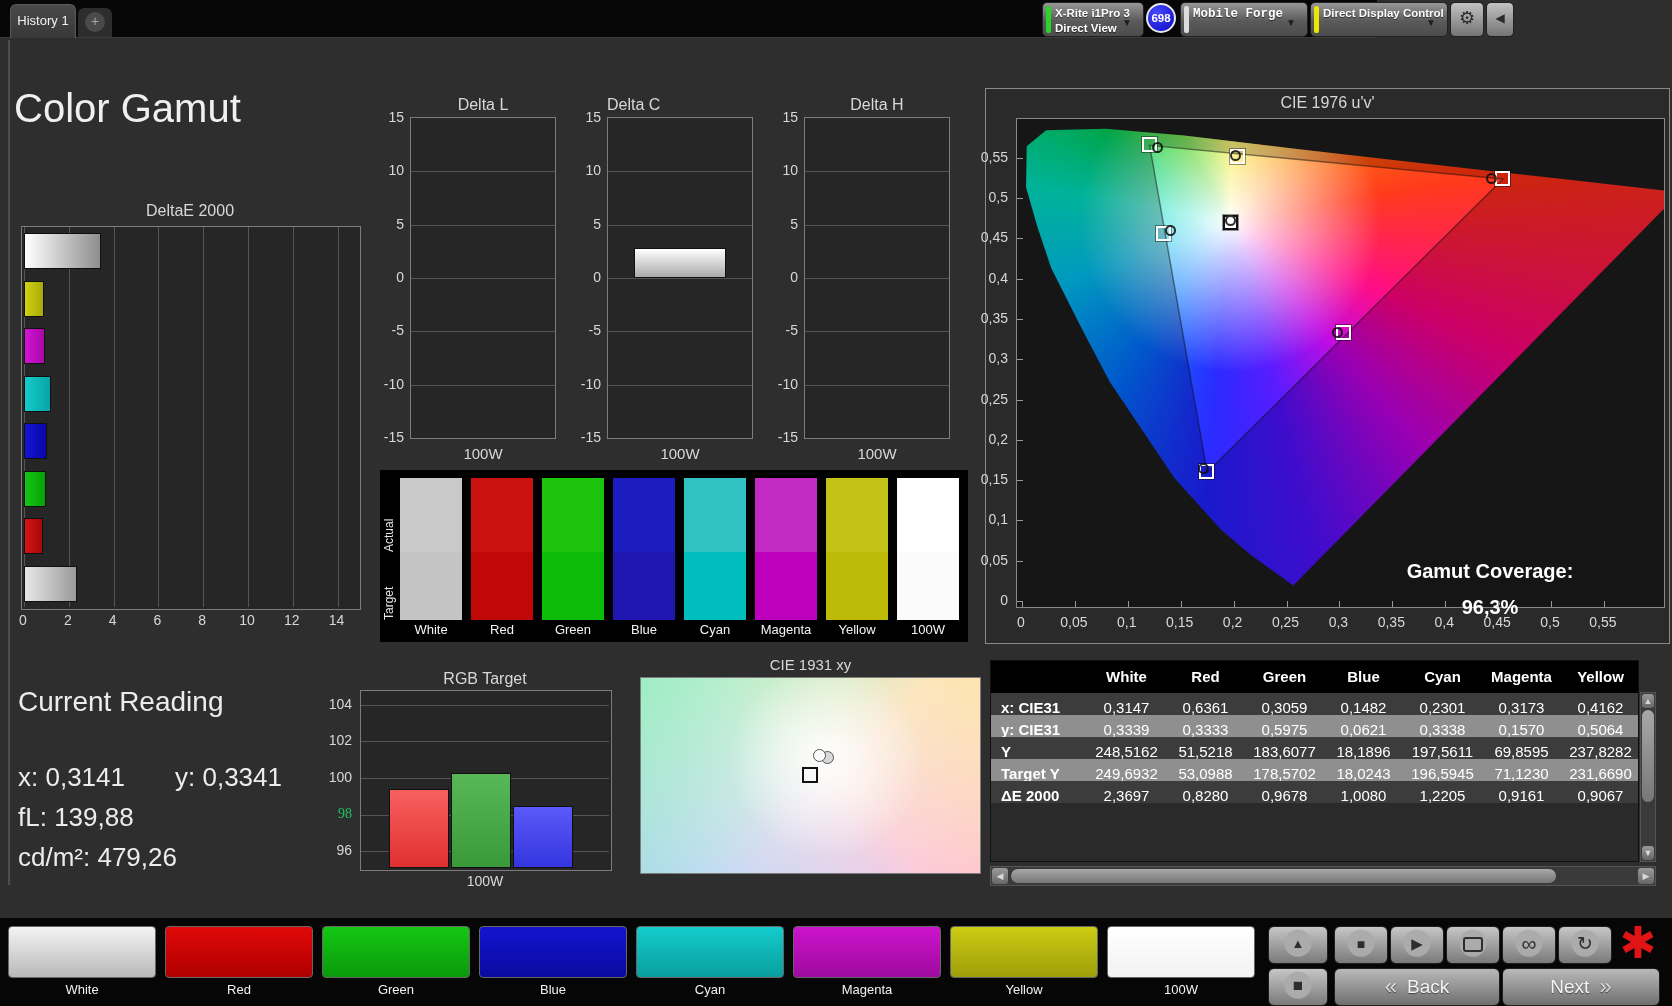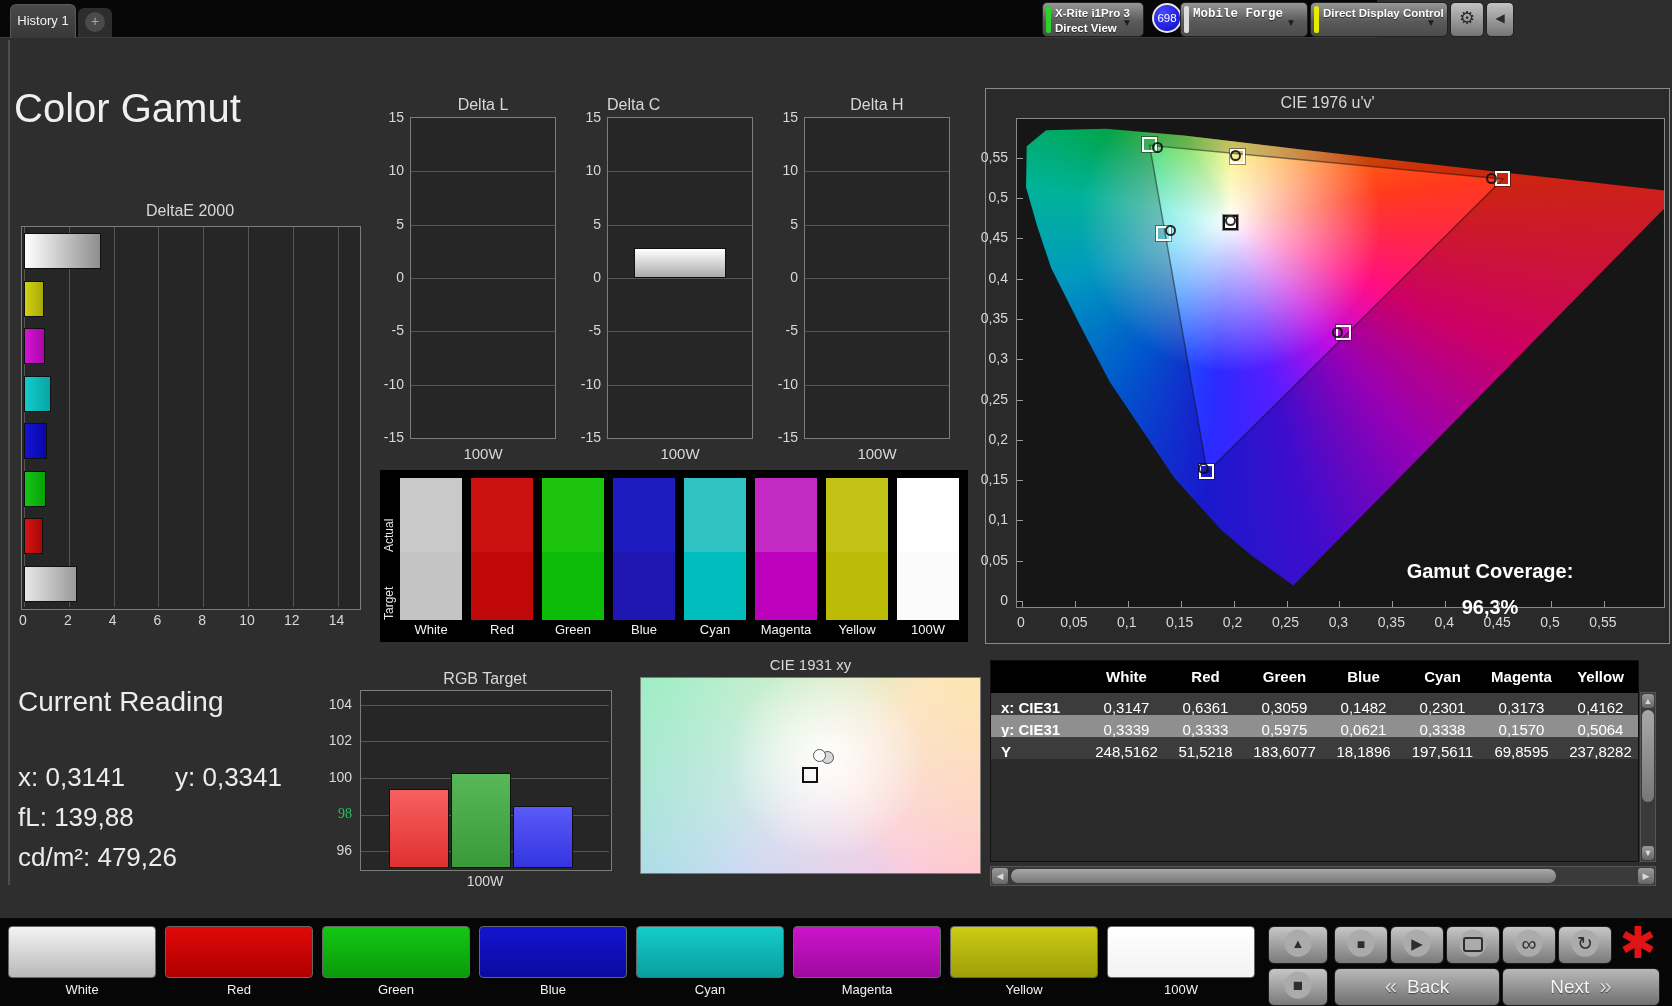--- a/index.html
+++ b/index.html
@@ -16,21 +16,21 @@
        color:#a8a8a8;font-size:14px;text-align:center;line-height:19px;}
   .dd{height:33px;top:2px;border-radius:5px;background:linear-gradient(#979797,#5a5a5a 55%,#4c4c4c);
       border:1px solid #222;}
   .ddstripe{position:absolute;left:3px;top:3px;bottom:3px;width:5px;border-radius:2px;}
   .ddtext{position:absolute;left:12px;top:3px;color:#fff;font-size:11.5px;line-height:1.3;font-weight:bold;
           text-shadow:0 1px 1px rgba(0,0,0,.6);white-space:nowrap;}
   .ddarrow{position:absolute;right:5px;bottom:5px;width:22px;height:16px;color:#1d1d1d;font-size:10px;
           text-align:center;line-height:16px;}
   .badge{left:1146px;top:3px;width:30px;height:30px;border-radius:50%;
          background:radial-gradient(circle at 35% 30%,#4848ff,#0808c0);border:2px solid #e8e8e8;
-         box-sizing:border-box;color:#fff;font-size:11.5px;font-weight:normal;text-align:center;line-height:26px;margin-left:6px;}
+         box-sizing:border-box;color:#fff;font-size:11.5px;font-weight:bold;text-align:center;line-height:26px;}
   .sqbtn{top:2px;height:33px;border-radius:5px;background:linear-gradient(#c2c2c2,#747474);
          border:1px solid #222;color:#2a2a2a;text-align:center;}
   
   .plot{background:#262626;border:1px solid #7c7c7c;}
   .ctitle{color:#d8d8d8;font-size:16px;text-align:center;}
   .ticklbl{position:absolute;color:#d8d8d8;font-size:14px;}
   .leftline{left:8px;top:40px;width:2px;height:845px;background:#4d4d4d;}
   .pagetitle{left:14px;top:86px;font-size:40px;color:#f0f0f0;}
   
   .swpanel{left:380px;top:470px;width:588px;height:172px;background:#000;}
@@ -385,20 +385,40 @@
       <div class="trow dark">
         <div class="tcell tlabel">Y</div>
         <div class="tcell">248,5162</div>
         <div class="tcell">51,5218</div>
         <div class="tcell">183,6077</div>
         <div class="tcell">18,1896</div>
         <div class="tcell">197,5611</div>
         <div class="tcell">69,8595</div>
         <div class="tcell">237,8282</div>
       </div>
+      <div class="trow light">
+        <div class="tcell tlabel">Target Y</div>
+        <div class="tcell">249,6932</div>
+        <div class="tcell">53,0988</div>
+        <div class="tcell">178,5702</div>
+        <div class="tcell">18,0243</div>
+        <div class="tcell">196,5945</div>
+        <div class="tcell">71,1230</div>
+        <div class="tcell">231,6690</div>
+      </div>
+      <div class="trow dark">
+        <div class="tcell tlabel">ΔE 2000</div>
+        <div class="tcell">2,3697</div>
+        <div class="tcell">0,8280</div>
+        <div class="tcell">0,9678</div>
+        <div class="tcell">1,0080</div>
+        <div class="tcell">1,2205</div>
+        <div class="tcell">0,9161</div>
+        <div class="tcell">0,9067</div>
+      </div>
     </div>
 
   <div class="abs sbtrack" style="left:1640px;top:692px;width:16px;height:170px;">
     <div class="sbarrow" style="position:absolute;left:1px;top:1px;width:12px;height:14px;line-height:14px;">▲</div>
     <div class="sbthumb" style="position:absolute;left:1px;top:17px;width:12px;height:92px;"></div>
     <div class="sbarrow" style="position:absolute;left:1px;bottom:1px;width:12px;height:14px;line-height:14px;">▼</div>
   </div>
 
   <div class="abs sbtrack" style="left:990px;top:866px;width:666px;height:20px;">
     <div class="sbarrow" style="position:absolute;left:1px;top:1px;width:16px;height:16px;line-height:16px;">◀</div>

